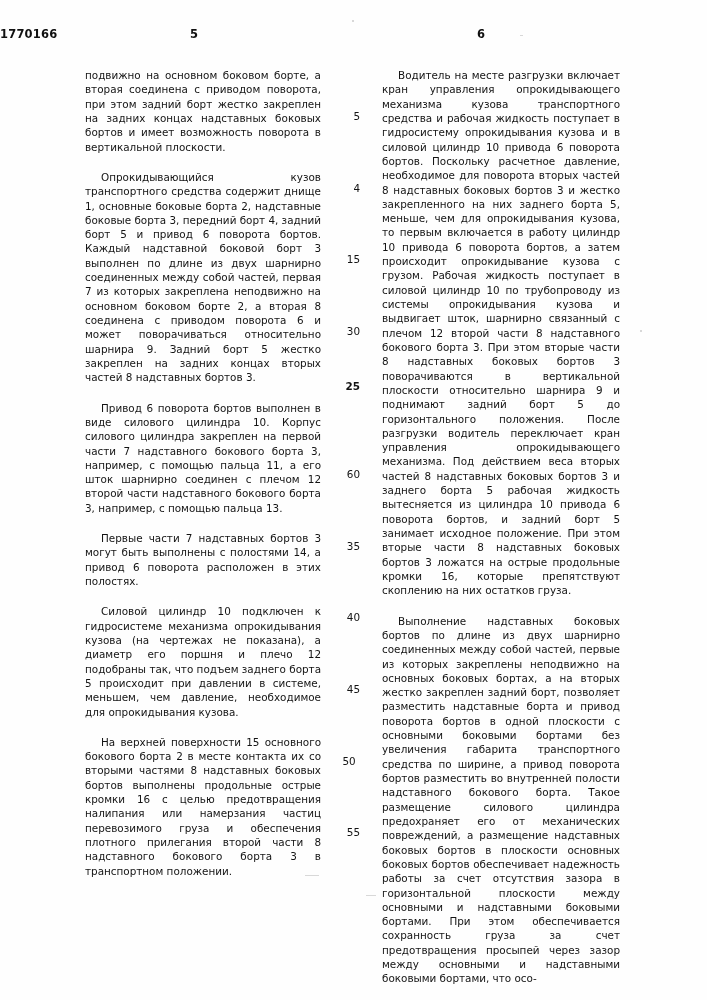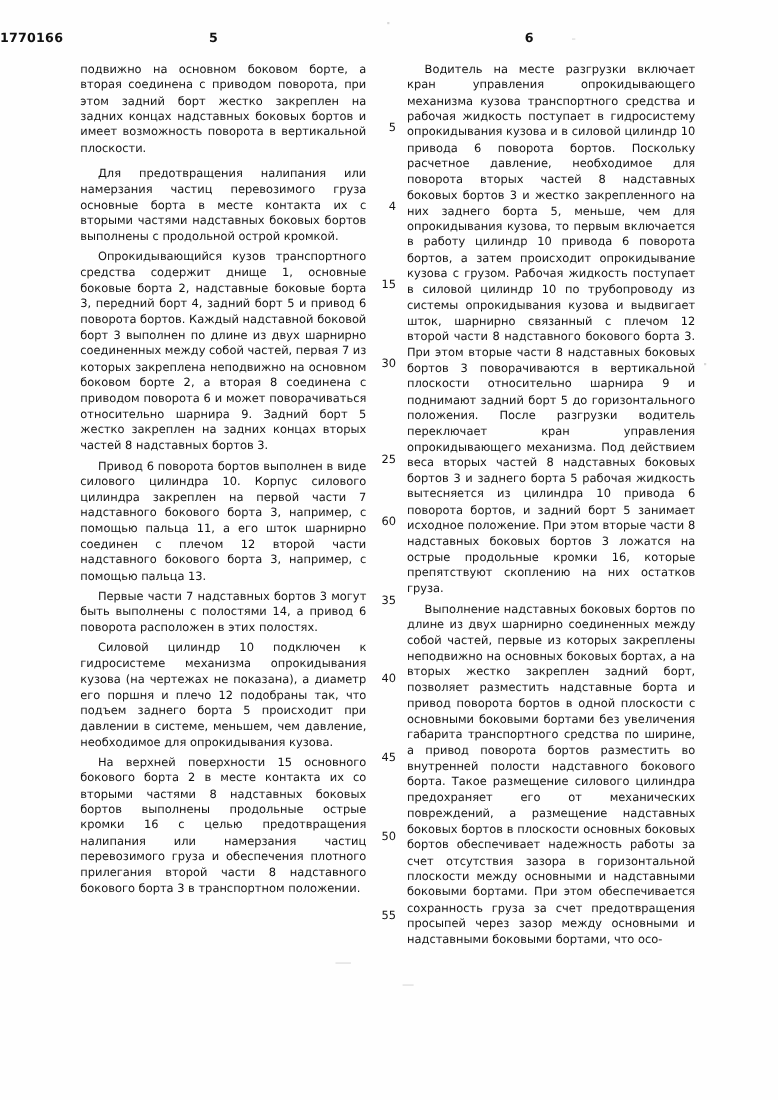--- a/index.html
+++ b/index.html
@@ -44,21 +44,21 @@
     top:0;
     font-size:10.4px;
     line-height:14.32px;
     text-align:justify;
     text-justify:inter-word;
     color:#131313;
     -webkit-font-smoothing:none;
   }
   .col-left{left:69px;width:268px;}
   .col-right{left:366px;width:270px;}
-  .col p{margin:4px;}
+  .col p{margin:16px;}
   .col p.ind{text-indent:16px;}
   .col p.gap{margin-top:9px;}
   
   .col p{ text-align-last:left; }
 
   
   .gutter{
     position:absolute;
     top:52px;
     left:338px;
@@ -87,33 +87,32 @@
     <span class="hdr-left">5</span>
     <span class="hdr-center">1770166</span>
     <span class="hdr-right">6</span>
   </div>
 
   <div class="gutter">
       <div style="top: 57.28px;">5</div>
       <div style="top: 128.88px;">4</div>
       <div style="top: 200.48px;">15</div>
       <div style="top: 272.08px;">30</div>
-      <div style="top: 359px;">25</div>
+      <div style="top: 327px; font-weight: bold;">25</div>
       <div style="top: 415.28px;">60</div>
       <div style="top: 486.88px;">35</div>
       <div style="top: 558.48px;">40</div>
       <div style="top: 630.08px;">45</div>
-      <div style="top: 701.68px;">50</div>
+      <div style="top: 701.68px; text-align: center;">50</div>
       <div style="top: 773.28px;">55</div>
     </div>
 
   <div class="columns">
     <div class="col col-left" id="colLeft">
         <p>подвижно на основном боковом борте, а вторая соединена с приводом поворота, при этом задний борт жестко закреплен на задних концах надставных боковых бортов и имеет возможность поворота в вертикальной плоскости.</p>
-        <p class="ind gap">Для предотвращения налипания или намерзания частиц перевозимого груза основные борта в месте контакта их с вторыми частями надставных боковых бортов выполнены с продольной острой кромкой.</p>
         <p class="ind">Опрокидывающийся кузов транспортного средства содержит днище 1, основные боковые борта 2, надставные боковые борта 3, передний борт 4, задний борт 5 и привод 6 поворота бортов. Каждый надставной боковой борт 3 выполнен по длине из двух шарнирно соединенных между собой частей, первая 7 из которых закреплена неподвижно на основном боковом борте 2, а вторая 8 соединена с приводом поворота 6 и может поворачиваться относительно шарнира 9. Задний борт 5 жестко закреплен на задних концах вторых частей 8 надставных бортов 3.</p>
         <p class="ind">Привод 6 поворота бортов выполнен в виде силового цилиндра 10. Корпус силового цилиндра закреплен на первой части 7 надставного бокового борта 3, например, с помощью пальца 11, а его шток шарнирно соединен с плечом 12 второй части надставного бокового борта 3, например, с помощью пальца 13.</p>
         <p class="ind">Первые части 7 надставных бортов 3 могут быть выполнены с полостями 14, а привод 6 поворота расположен в этих полостях.</p>
         <p class="ind">Силовой цилиндр 10 подключен к гидросистеме механизма опрокидывания кузова (на чертежах не показана), а диаметр его поршня и плечо 12 подобраны так, что подъем заднего борта 5 происходит при давлении в системе, меньшем, чем давление, необходимое для опрокидывания кузова.</p>
         <p class="ind">На верхней поверхности 15 основного бокового борта 2 в месте контакта их со вторыми частями 8 надставных боковых бортов выполнены продольные острые кромки 16 с целью предотвращения налипания или намерзания частиц перевозимого груза и обеспечения плотного прилегания второй части 8 надставного бокового борта 3 в транспортном положении.</p>
       </div>
     <div class="col col-right" id="colRight">
         <p class="ind">Водитель на месте разгрузки включает кран управления опрокидывающего механизма кузова транспортного средства и рабочая жидкость поступает в гидросистему опрокидывания кузова и в силовой цилиндр 10 привода 6 поворота бортов. Поскольку расчетное давление, необходимое для поворота вторых частей 8 надставных боковых бортов 3 и жестко закрепленного на них заднего борта 5, меньше, чем для опрокидывания кузова, то первым включается в работу цилиндр 10 привода 6 поворота бортов, а затем происходит опрокидывание кузова с грузом. Рабочая жидкость поступает в силовой цилиндр 10 по трубопроводу из системы опрокидывания кузова и выдвигает шток, шарнирно связанный с плечом 12 второй части 8 надставного бокового борта 3. При этом вторые части 8 надставных боковых бортов 3 поворачиваются в вертикальной плоскости относительно шарнира 9 и поднимают задний борт 5 до горизонтального положения. После разгрузки водитель переключает кран управления опрокидывающего механизма. Под действием веса вторых частей 8 надставных боковых бортов 3 и заднего борта 5 рабочая жидкость вытесняется из цилиндра 10 привода 6 поворота бортов, и задний борт 5 занимает исходное положение. При этом вторые части 8 надставных боковых бортов 3 ложатся на острые продольные кромки 16, которые препятствуют скоплению на них остатков груза.</p>
         <p class="ind">Выполнение надставных боковых бортов по длине из двух шарнирно соединенных между собой частей, первые из которых закреплены неподвижно на основных боковых бортах, а на вторых жестко закреплен задний борт, позволяет разместить надставные борта и привод поворота бортов в одной плоскости с основными боковыми бортами без увеличения габарита транспортного средства по ширине, а привод поворота бортов разместить во внутренней полости надставного бокового борта. Такое размещение силового цилиндра предохраняет его от механических повреждений, а размещение надставных боковых бортов в плоскости основных боковых бортов обеспечивает надежность работы за счет отсутствия зазора в горизонтальной плоскости между основными и надставными боковыми бортами. При этом обеспечивается сохранность груза за счет предотвращения просыпей через зазор между основными и надставными боковыми бортами, что осо-</p>
       </div>

